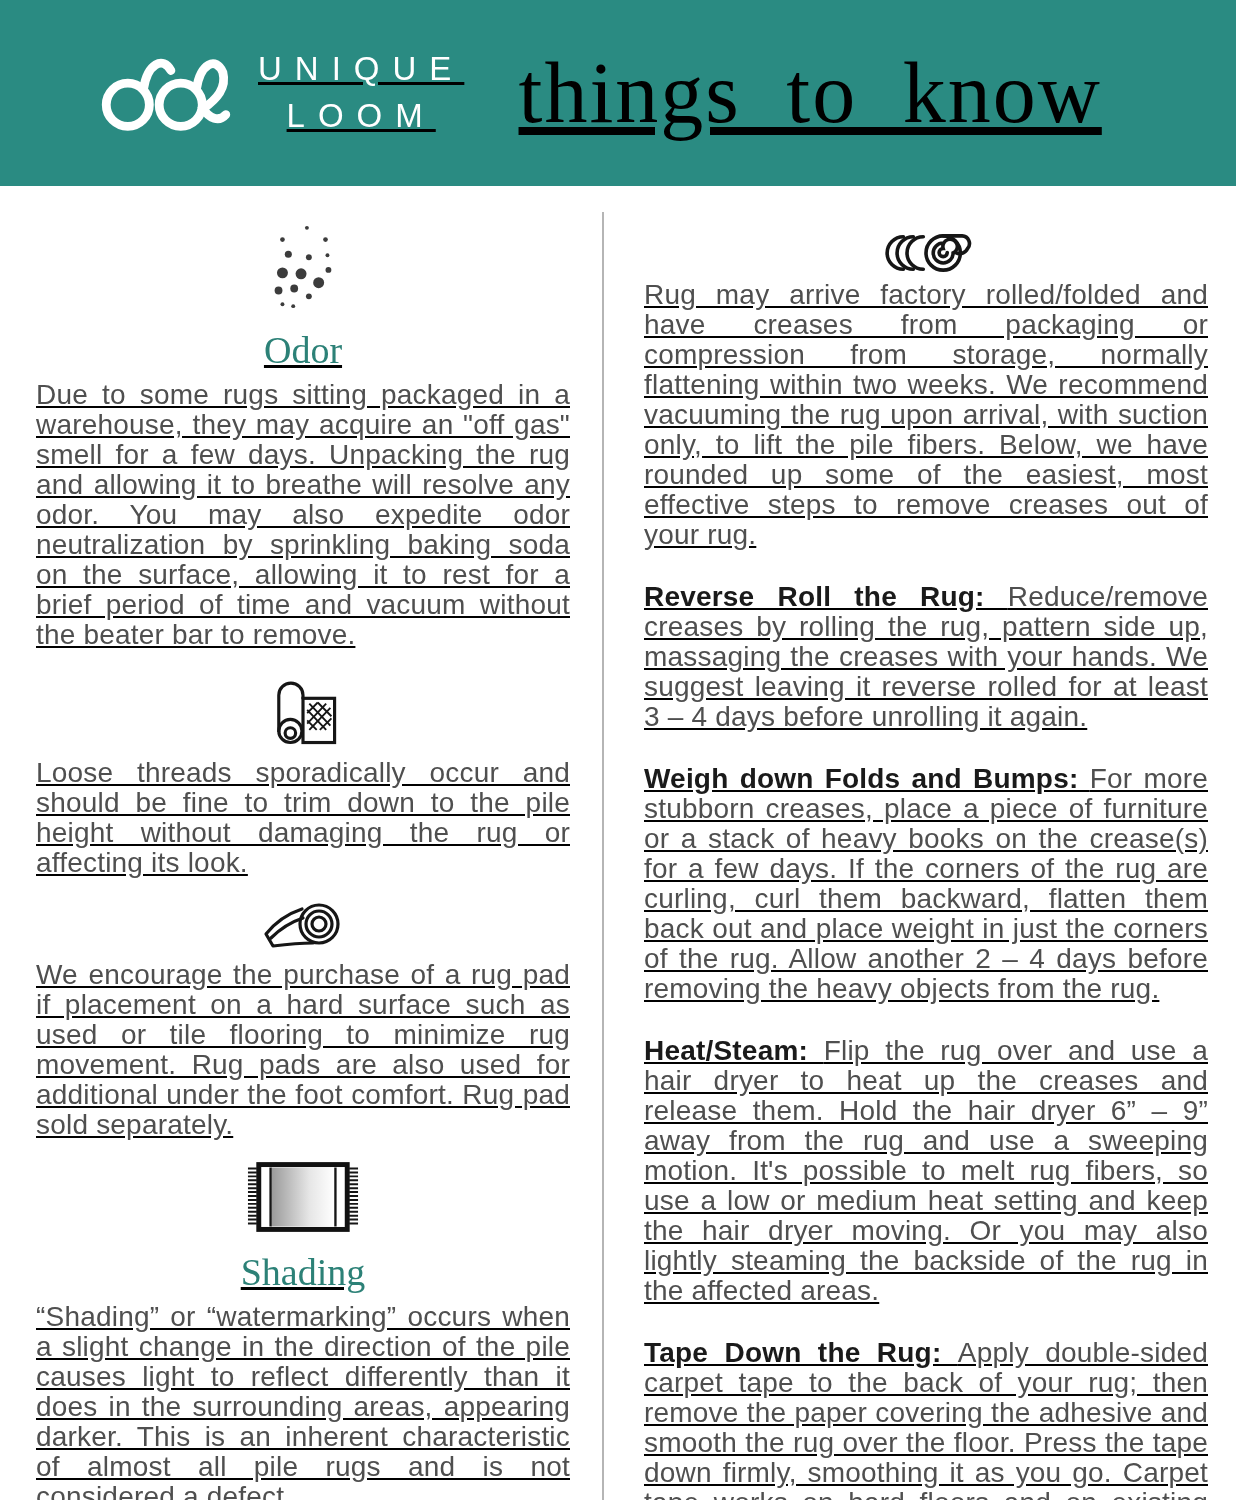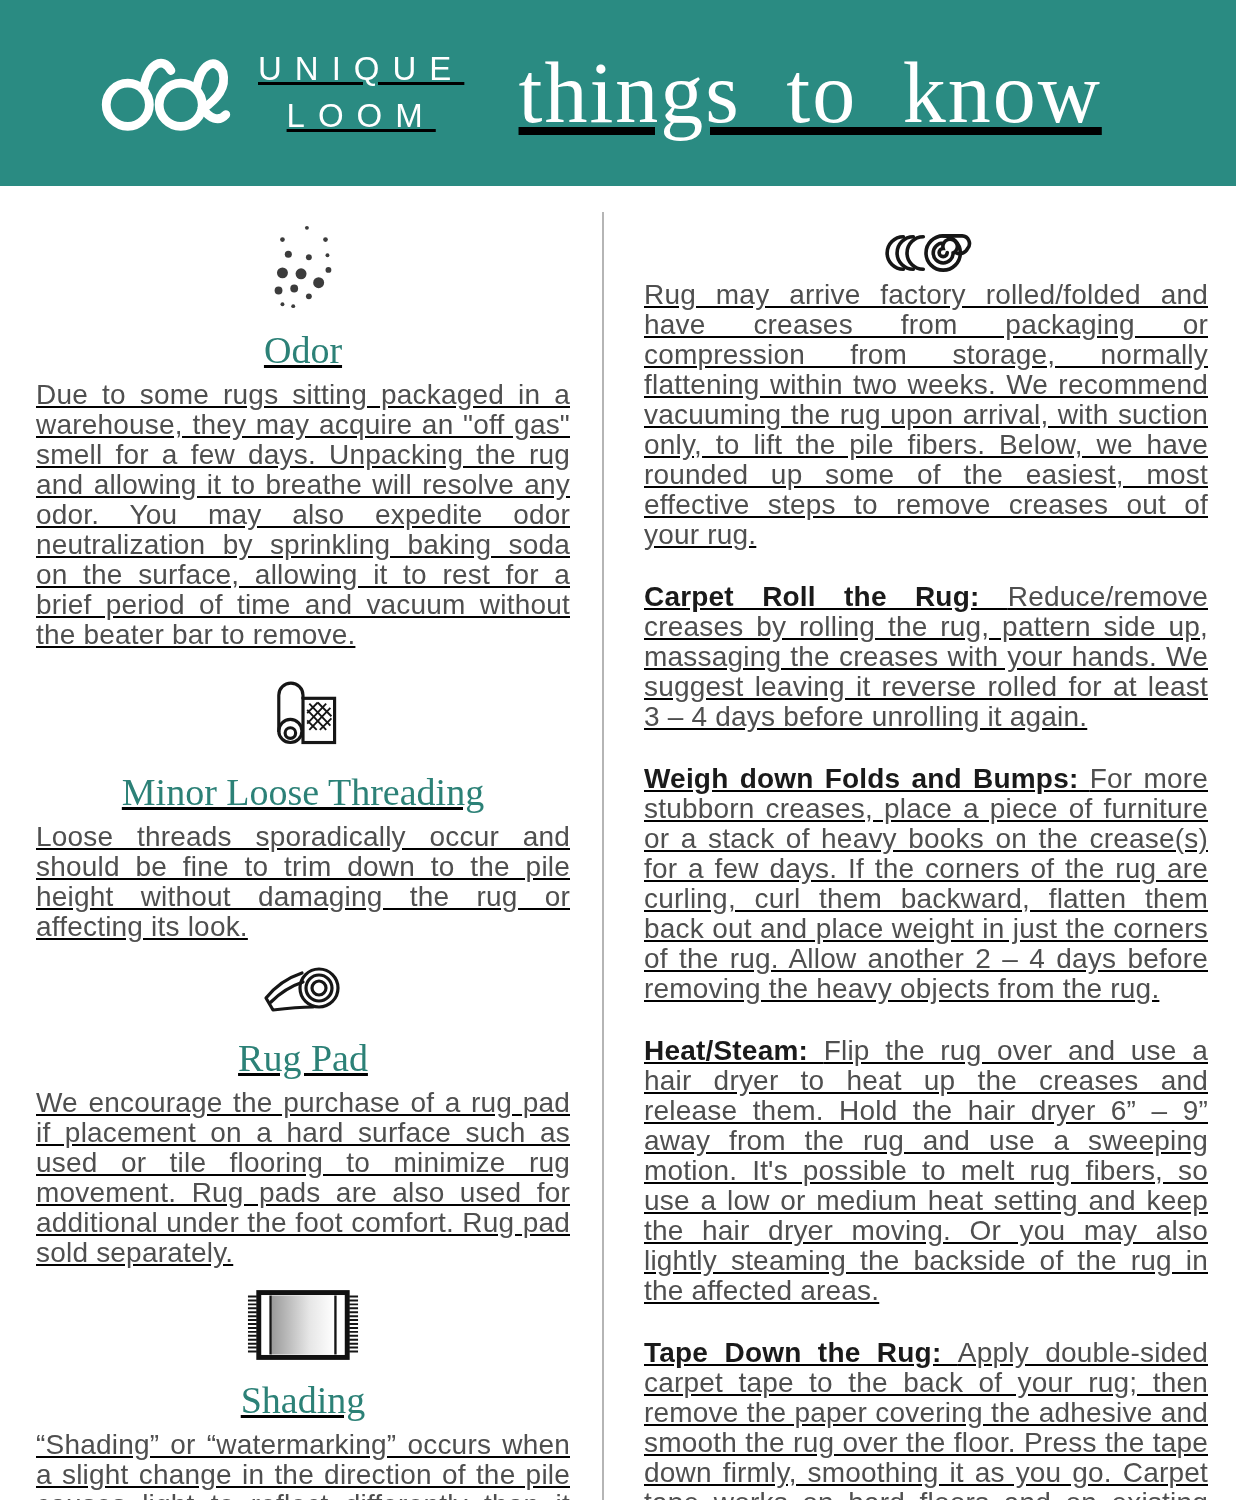--- a/index.html
+++ b/index.html
@@ -28,21 +28,21 @@
     display:flex; flex-direction:column; align-items:center;
     color:#ffffff;
     font-size:33px;
     letter-spacing:13px;
     line-height:1.42;
     font-weight:400;
   }
   .masthead h1 {
     flex:1;
     text-align:center;
-    color:#ffffff;
+    color:#000000;
     font-family:"Liberation Serif", serif;
     font-weight:400;
     font-size:86px;
     letter-spacing:2px;
     word-spacing:22px;
     padding-right:10px;
   }
   
   .content { display:flex; align-items:stretch; min-height:1314px; }
   .divider { width:2px; background:#b5b5b5; margin-top:26px; }
@@ -130,35 +130,33 @@
             <path d="M15 52 V17 A11.5 11.5 0 0 1 38 17 V21"></path>
             <circle cx="26" cy="51" r="11"></circle>
             <circle cx="26" cy="53" r="5"></circle>
             <rect x="38" y="20" width="30" height="42"></rect>
             <g stroke-width="1.8">
               <path d="M42 34 L52 24 M42 44 L60 25 M44 50 L64 29 M54 50 L65 39"></path>
               <path d="M52 24 L65 37 M44 25 L64 46 M42 31 L60 50 M42 41 L51 50"></path>
             </g>
           </svg>
         </div>
-        <h2 class="section-title">Minor Loose Threading</h2>
         <p class="body-text">Loose threads sporadically occur and should be fine to trim down to the pile height without damaging the rug or affecting its look.</p>
       </div>
 
       <div class="section">
         <div class="icon-wrap section-icon-gap">
           <svg width="84" height="58" viewBox="0 0 84 58" fill="none" stroke="#161616" stroke-width="3.2" stroke-linejoin="round" stroke-linecap="round">
             <circle cx="58" cy="26" r="19"></circle>
             <circle cx="58" cy="26" r="13"></circle>
             <circle cx="58" cy="26" r="7"></circle>
             <path d="M41 11 C 26 16, 13 26, 5 36 L 12 48 C 28 46, 42 45, 52 45"></path>
             <path d="M42 20 C 30 24, 18 32, 10 40"></path>
           </svg>
         </div>
-        <h2 class="section-title">Rug Pad</h2>
         <p class="body-text">We encourage the purchase of a rug pad if placement on a hard surface such as used or tile flooring to minimize rug movement. Rug pads are also used for additional under the foot comfort. Rug pad sold separately.</p>
       </div>
 
       <div class="section">
         <div class="icon-wrap section-icon-gap">
           <svg width="114" height="74" viewBox="0 0 116 74">
             <defs>
               <linearGradient id="shadeGrad" x1="0" y1="0" x2="1" y2="0">
                 <stop offset="0" stop-color="#9a9a9a"></stop>
                 <stop offset="0.6" stop-color="#e6e6e6"></stop>
@@ -191,21 +189,21 @@
             <path d="M27 6 A17.5 17.5 0 1 0 27 42"></path>
             <path d="M38 6 A17.5 17.5 0 1 0 38 42"></path>
             <path d="M49 6 A17.5 17.5 0 1 0 49 42"></path>
             <circle cx="71" cy="24" r="19"></circle>
             <path d="M71 5 H 92 A 8.5 8.5 0 0 1 98 19 C 95.5 24.5, 89.5 26, 85 23.5"></path>
             <path d="M71 13 A 11 11 0 1 0 82 24 A 8 8 0 1 0 71 19 A 4.5 4.5 0 1 0 75.5 23.5"></path>
           </svg>
         </div>
         <p class="body-text">Rug may arrive factory rolled/folded and have creases from packaging or compression from storage, normally flattening within two weeks. We recommend vacuuming the rug upon arrival, with suction only, to lift the pile fibers. Below, we have rounded up some of the easiest, most effective steps to remove creases out of your rug.</p>
 
-        <p class="body-text step"><strong>Carpet Roll the Rug: </strong><span>Reduce/remove creases by rolling the rug, pattern side up, massaging the creases with your hands. We suggest leaving it reverse rolled for at least 3 – 4 days before unrolling it again.</span></p>
+        <p class="body-text step"><strong>Reverse Roll the Rug: </strong><span>Reduce/remove creases by rolling the rug, pattern side up, massaging the creases with your hands. We suggest leaving it reverse rolled for at least 3 – 4 days before unrolling it again.</span></p>
 
         <p class="body-text step"><strong>Weigh down Folds and Bumps: </strong><span>For more stubborn creases, place a piece of furniture or a stack of heavy books on the crease(s) for a few days. If the corners of the rug are curling, curl them backward, flatten them back out and place weight in just the corners of the rug. Allow another 2 – 4 days before removing the heavy objects from the rug.</span></p>
 
         <p class="body-text step"><strong>Heat/Steam: </strong><span>Flip the rug over and use a hair dryer to heat up the creases and release them. Hold the hair dryer 6” – 9” away from the rug and use a sweeping motion. It's possible to melt rug fibers, so use a low or medium heat setting and keep the hair dryer moving. Or you may also lightly steaming the backside of the rug in the affected areas.</span></p>
 
         <p class="body-text step"><strong>Tape Down the Rug: </strong><span>Apply double-sided carpet tape to the back of your rug; then remove the paper covering the adhesive and smooth the rug over the floor. Press the tape down firmly, smoothing it as you go. Carpet tape works on hard floors and on existing wall-to-wall carpet, holding your rug in place. If you have laminate flooring, purchase a less adhesive double-sided tape to prevent the laminate from buckling or otherwise being damaged.</span></p>
       </div>
 
     </section>
   </main>

